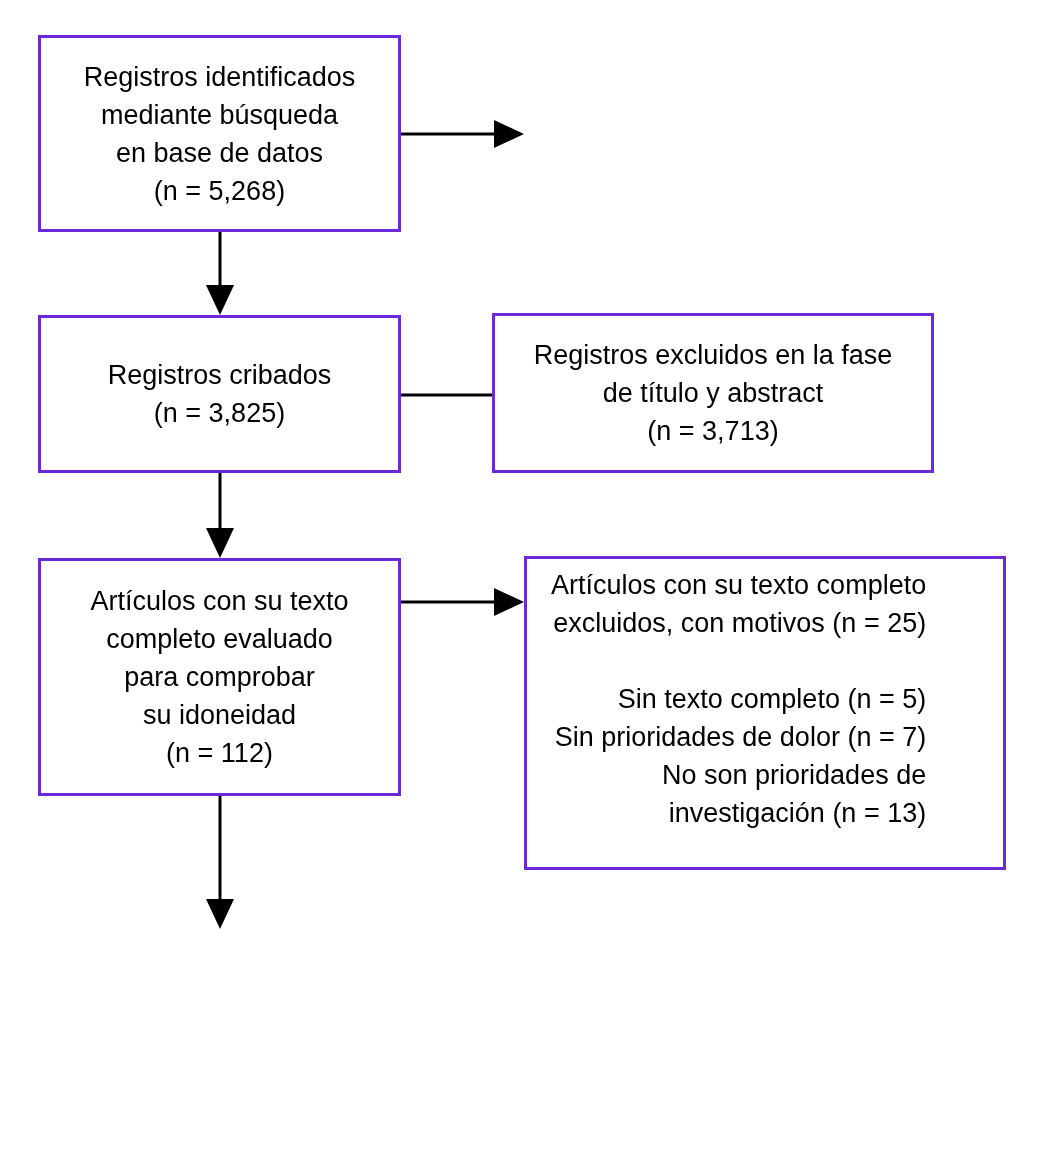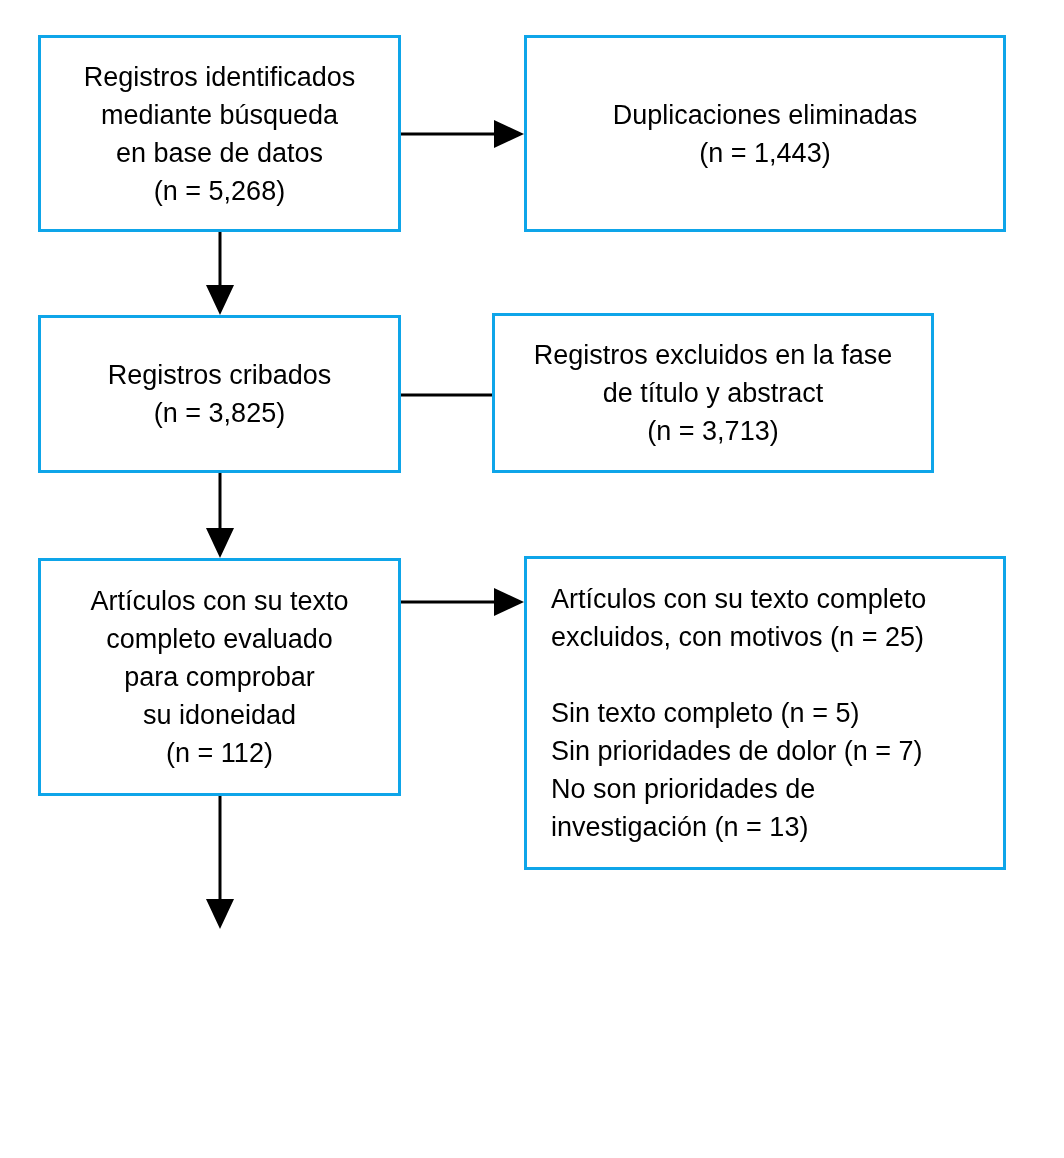--- a/index.html
+++ b/index.html
@@ -18,21 +18,21 @@
   .arrows {
     position: absolute;
     left: 0;
     top: 0;
     width: 1064px;
     height: 1158px;
   }
   .flow-box {
     position: absolute;
     box-sizing: border-box;
-    border: 3px solid #0ea5e9;
+    border: 3px solid #6d28d9;
     background: #ffffff;
     display: flex;
     align-items: center;
     justify-content: center;
   }
   .flow-box .box-text {
     white-space: pre-line;
     font-size: 27px;
     line-height: 38px;
     text-align: center;
@@ -41,22 +41,22 @@
   .box-identified   { left: 38px;  top: 35px;  width: 363px; height: 197px; }
   .box-screened     { left: 38px;  top: 315px; width: 363px; height: 158px; justify-content: center; }
   .box-fulltext     { left: 38px;  top: 558px; width: 363px; height: 238px; }
   .box-included     { left: 38px;  top: 929px; width: 363px; height: 198px; }
   
   .box-duplicates   { left: 524px; top: 35px;  width: 482px; height: 197px; }
   .box-excl-title   { left: 492px; top: 313px; width: 442px; height: 160px; }
   .box-excl-full    { left: 524px; top: 556px; width: 482px; height: 314px;
                       align-items: flex-start; justify-content: flex-start; }
   .box-excl-full .box-text {
-    text-align: left;
-    padding: 21px 10px 0 24px;
+    text-align: right;
+    padding: 7px 10px 0 24px;
   }
 </style>
 </head>
 <body>
 
 <div class="canvas">
 
   <svg class="arrows" viewBox="0 0 1064 1158" xmlns="http://www.w3.org/2000/svg" aria-hidden="true">
 
     <g>
@@ -90,24 +90,20 @@
     </g>
   </svg>
 
   <div class="flow-box box-identified">
     <div class="box-text">Registros identificados
 mediante búsqueda
 en base de datos
 (n = 5,268)</div>
   </div>
 
-  <div class="flow-box box-duplicates">
-    <div class="box-text">Duplicaciones eliminadas
-(n = 1,443)</div>
-  </div>
 
   <div class="flow-box box-screened">
     <div class="box-text">Registros cribados
 (n = 3,825)</div>
   </div>
 
   <div class="flow-box box-excl-title">
     <div class="box-text">Registros excluidos en la fase
 de título y abstract
 (n = 3,713)</div>

